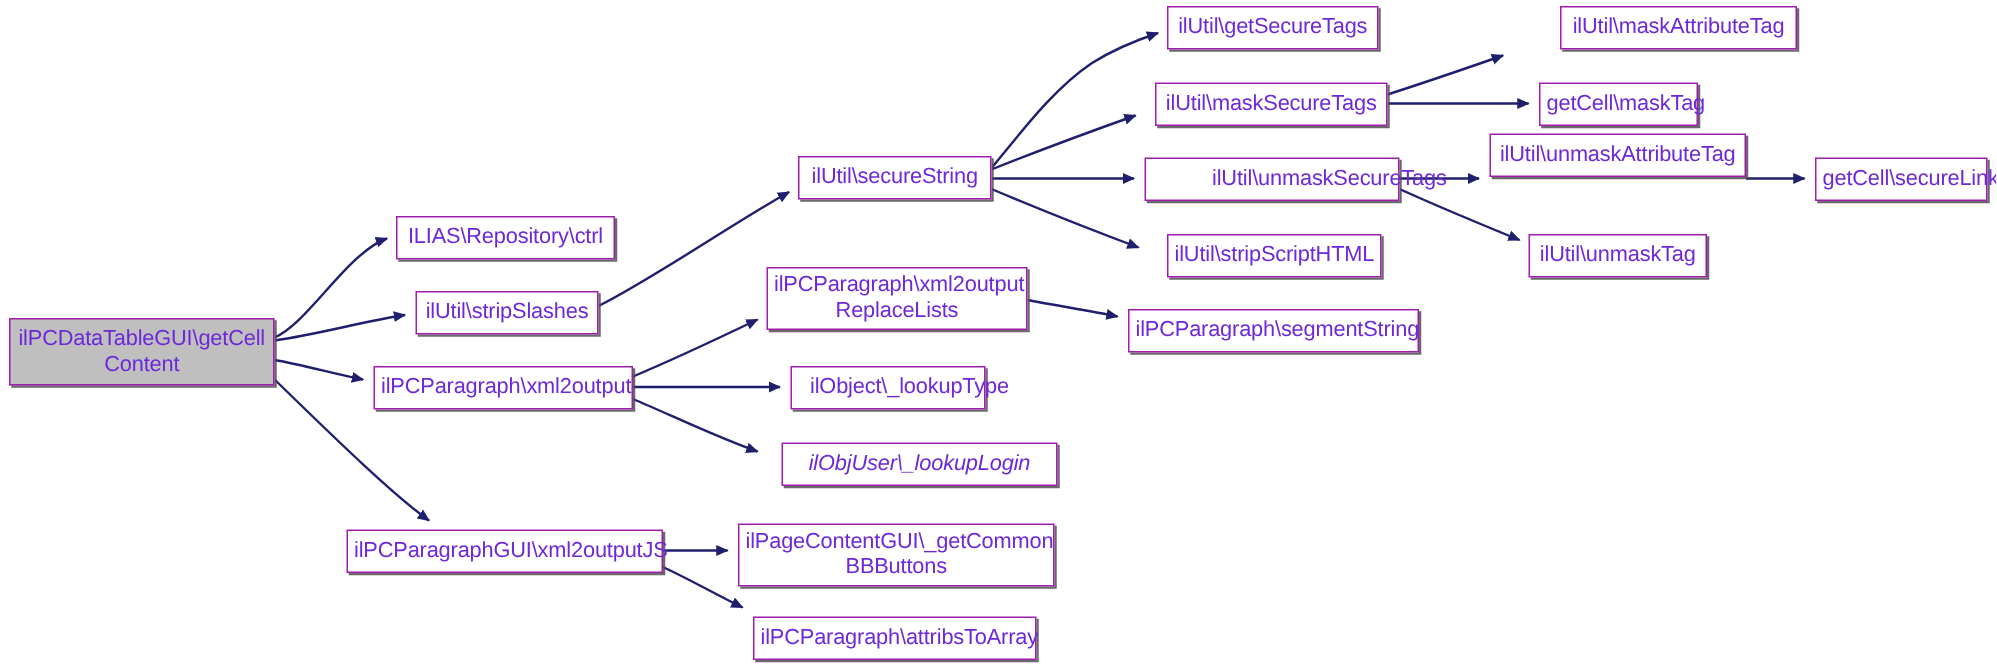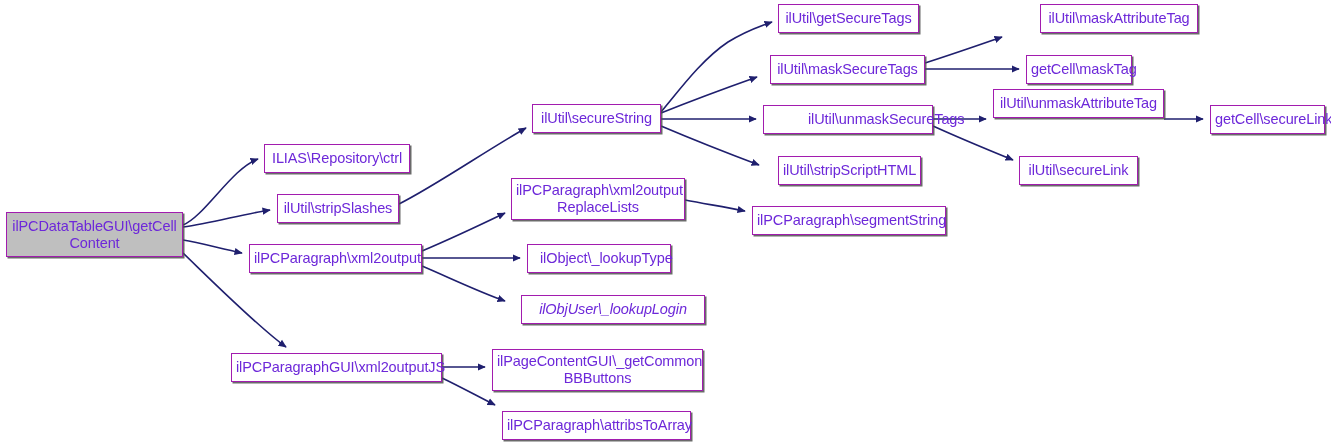--- a/index.html
+++ b/index.html
@@ -86,29 +86,29 @@
   <div id="node-layer">
       <div class="node root" style="left: 6px; top: 212px; width: 177px; height: 45px;"><span class="label">ilPCDataTableGUI\getCell
 Content</span></div>
       <div class="node" style="left: 264px; top: 144px; width: 146px; height: 29px;"><span class="label">ILIAS\Repository\ctrl</span></div>
       <div class="node" style="left: 277px; top: 194px; width: 122px; height: 29px;"><span class="label">ilUtil\stripSlashes</span></div>
       <div class="node" style="left: 249px; top: 244px; width: 173px; height: 29px;"><span class="label">ilPCParagraph\xml2output</span></div>
       <div class="node" style="left: 231px; top: 353px; width: 211px; height: 29px;"><span class="label">ilPCParagraphGUI\xml2outputJS</span></div>
       <div class="node" style="left: 532px; top: 104px; width: 129px; height: 29px;"><span class="label">ilUtil\secureString</span></div>
       <div class="node" style="left: 511px; top: 178px; width: 174px; height: 42px;"><span class="label">ilPCParagraph\xml2output
 ReplaceLists</span></div>
-      <div class="node" style="left: 527px; top: 244px; width: 144px; height: 29px; padding-left: 12px;"><span class="label">ilObject\_lookupType</span></div>
+      <div class="node" style="left: 527px; top: 244px; width: 130px; height: 29px; padding-left: 12px;"><span class="label">ilObject\_lookupType</span></div>
       <div class="node" style="left: 521px; top: 295px; width: 184px; height: 29px; font-style: italic;"><span class="label">ilObjUser\_lookupLogin</span></div>
       <div class="node" style="left: 492px; top: 349px; width: 211px; height: 42px;"><span class="label">ilPageContentGUI\_getCommon
 BBButtons</span></div>
       <div class="node" style="left: 502px; top: 411px; width: 189px; height: 29px;"><span class="label">ilPCParagraph\attribsToArray</span></div>
       <div class="node" style="left: 778px; top: 4px; width: 141px; height: 29px;"><span class="label">ilUtil\getSecureTags</span></div>
       <div class="node" style="left: 770px; top: 55px; width: 155px; height: 29px;"><span class="label">ilUtil\maskSecureTags</span></div>
       <div class="node" style="left: 763px; top: 105px; width: 170px; height: 29px; padding-left: 44px;"><span class="label">ilUtil\unmaskSecureTags</span></div>
       <div class="node" style="left: 778px; top: 156px; width: 143px; height: 29px;"><span class="label">ilUtil\stripScriptHTML</span></div>
       <div class="node" style="left: 752px; top: 206px; width: 194px; height: 29px;"><span class="label">ilPCParagraph\segmentString</span></div>
       <div class="node" style="left: 1000px; top: 4px; width: 158px; height: 29px; margin-left: 40px;"><span class="label">ilUtil\maskAttributeTag</span></div>
       <div class="node" style="left: 1026px; top: 55px; width: 106px; height: 29px;"><span class="label">getCell\maskTag</span></div>
       <div class="node" style="left: 993px; top: 89px; width: 171px; height: 29px;"><span class="label">ilUtil\unmaskAttributeTag</span></div>
-      <div class="node" style="left: 1019px; top: 156px; width: 119px; height: 29px;"><span class="label">ilUtil\secureLink</span></div>
+      <div class="node" style="left: 1019px; top: 156px; width: 119px; height: 29px;"><span class="label">ilUtil\unmaskTag</span></div>
       <div class="node" style="left: 1210px; top: 105px; width: 115px; height: 29px;"><span class="label">getCell\secureLink</span></div>
     </div>
 </div>
 
 </body></html>

